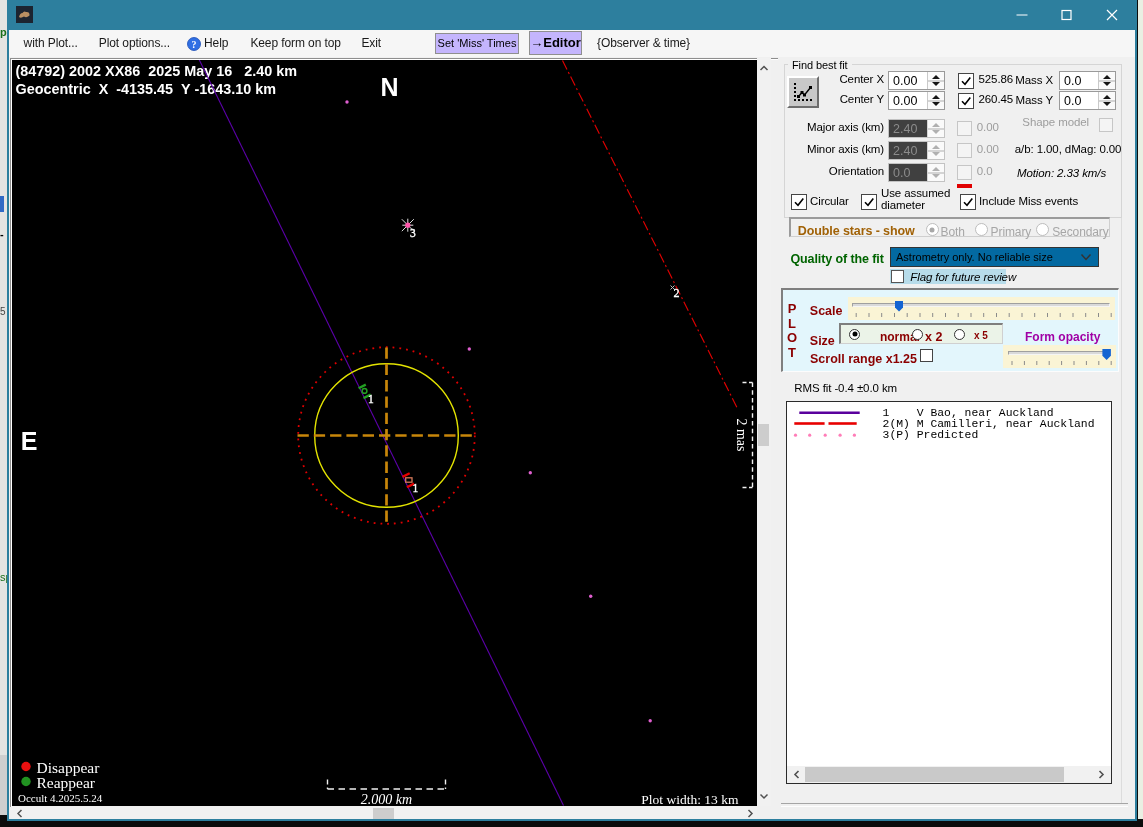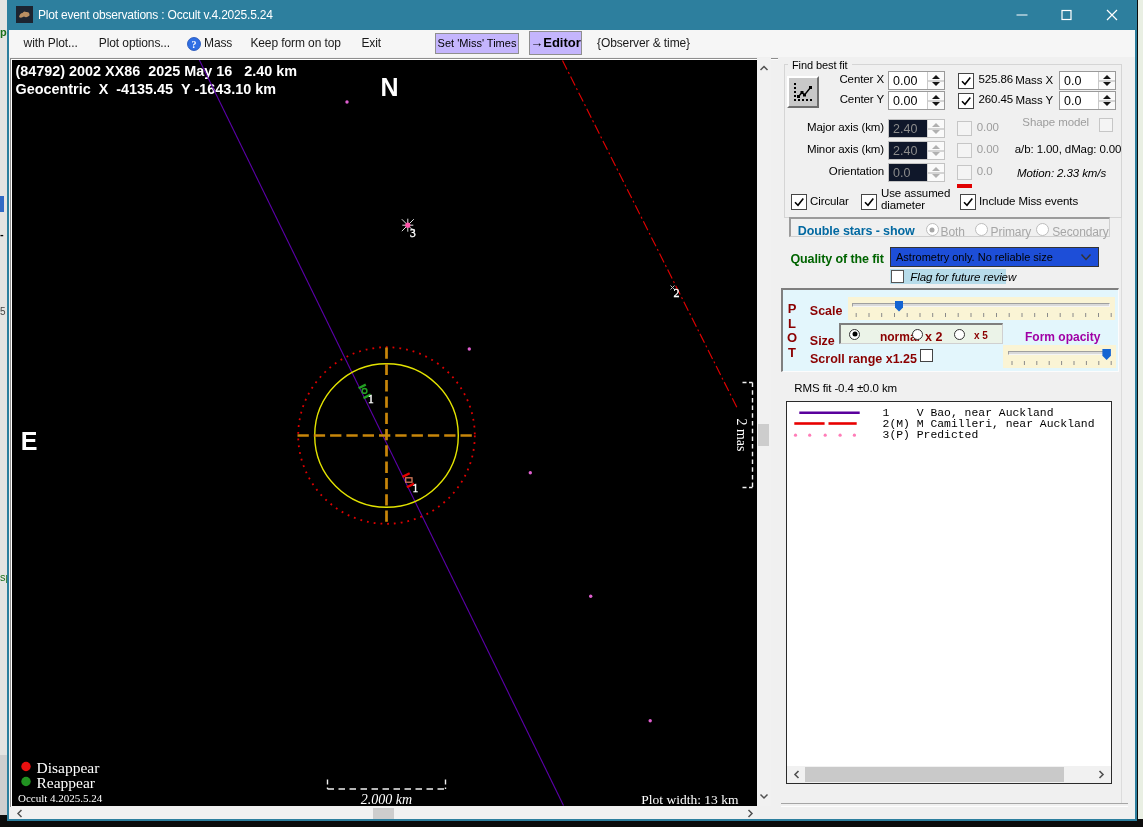--- a/index.html
+++ b/index.html
@@ -17,21 +17,21 @@
 #plotsvg{position:absolute;left:4.5px;top:59.5px;}
 .sb{position:absolute;background:#f1f1f1;}
 .sbthumb{position:absolute;background:#cdcdcd;}
 
 .grp{position:absolute;border:1px solid #dcdcdc;box-sizing:border-box;}
 .lbl{position:absolute;font-size:11.5px;letter-spacing:-0.1px;color:#000;white-space:nowrap;}
 .rlbl{position:absolute;font-size:11.5px;letter-spacing:-0.1px;color:#000;white-space:nowrap;text-align:right;}
 .gray{color:#9d9d9d;}
 .spin{position:absolute;background:#fff;border:1px solid #9a9a9a;box-sizing:border-box;font-size:12.5px;color:#000;}
 .spin .v{position:absolute;left:4px;top:1.5px;}
-.spin.dis{background:#0f172a;border-color:#c3c3c3;color:#8b8b8b;}
+.spin.dis{background:#404040;border-color:#c3c3c3;color:#8b8b8b;}
 .spbtns{position:absolute;right:0;top:0;width:16px;height:100%;border-left:1px solid #c9c9c9;background:#fafafa;}
 .spin.dis .spbtns{border-left-color:#d5d5d5;}
 .up,.dn{position:absolute;left:50%;width:0;height:0;transform:translateX(-50%);}
 .up{top:20%;border-left:4px solid transparent;border-right:4px solid transparent;border-bottom:4.5px solid #161616;}
 .dn{bottom:20%;border-left:4px solid transparent;border-right:4px solid transparent;border-top:4.5px solid #161616;}
 .spin.dis .up{border-bottom-color:#b0b0b0;}
 .spin.dis .dn{border-top-color:#b0b0b0;}
 .spmid{position:absolute;right:0;top:calc(50% - 1px);width:16px;height:2px;background:#d4d4d4;}
 .cb{position:absolute;width:16px;height:16px;background:#fff;border:1px solid #454545;box-sizing:border-box;}
 .cb.dis{border-color:#c6c6c6;background:#f4f4f4;}
@@ -50,40 +50,39 @@
   <div class="abs" style="left:0;top:571px;width:7px;height:13px;color:#1a6e1a;font-size:11px;overflow:hidden;">sp</div>
   <div class="abs" style="left:0;top:755px;width:7px;height:60px;background:#cfcfcf;"></div>
 </div>
 <div id="rsliver" class="abs"></div>
 <div id="win" class="abs">
   <div id="title">
     <svg class="abs" style="left:9px;top:6px" width="17" height="17" viewBox="0 0 17 17">
       <rect x="0" y="0" width="17" height="17" fill="#1c2430"></rect>
       <path d="M3 11 Q4 7 6.5 7 Q8 4.5 10 6 Q13 5.5 13.5 8 Q14 10 12 10.5 Q10 12 8 10.5 Q5 12.5 3 11 Z" fill="#b98f62"></path>
     </svg>
-    <div class="txt">Plot event observations : Occult v.4.2025.5.24</div>
     <svg class="wbtn" style="left:992px" width="45" height="30">
         <rect x="17.5" y="14.5" width="11" height="1" fill="#fff"></rect>
       </svg>
     <svg class="wbtn" style="left:1037px" width="45" height="30">
         <rect x="18" y="10.5" width="9" height="9" fill="none" stroke="#fff" stroke-width="1.2"></rect>
       </svg>
     <svg class="wbtn" style="left:1082px" width="45" height="30">
         <path d="M18 10 L28 20 M28 10 L18 20" stroke="#fff" stroke-width="1.2"></path>
       </svg>
   </div>
   <div id="menu">
     <div class="mi" style="left:15.6px">with Plot...</div>
     <div class="mi" style="left:90.8px">Plot options...</div>
     <svg class="abs" style="left:179px;top:6.5px" width="14" height="14" viewBox="0 0 14 14">
       <circle cx="7" cy="7" r="6.5" fill="#2f6fe4"></circle>
       <circle cx="7" cy="7" r="6.5" fill="none" stroke="#1b4bb4" stroke-width="0.8"></circle>
       <text x="7" y="10.6" font-size="10" font-weight="bold" fill="#fff" text-anchor="middle" font-family="Liberation Serif,serif">?</text>
     </svg>
-    <div class="mi" style="left:196px">Mass</div>
+    <div class="mi" style="left:196px">Help</div>
     <div class="mi" style="left:242.4px">Keep form on top</div>
     <div class="mi" style="left:353.4px">Exit</div>
     <div class="btn" style="left:427px;top:3px;width:84px;height:21px;font-size:11px;line-height:19px;">Set 'Miss' Times</div>
     <div class="btn" style="left:521px;top:1px;width:53px;height:24px;font-size:13px;font-weight:bold;line-height:22px;">→Editor</div>
     <div class="mi" style="left:589px;">{Observer &amp; time}</div>
   </div>
 
   <div class="abs" style="left:2.5px;top:57.5px;width:767px;height:762px;border-left:1px solid #8e8e8e;border-top:1px solid #8e8e8e;">
     <div style="position:absolute;left:0;top:0;width:766px;height:761px;border-left:1px solid #ffffff;border-top:1px solid #ffffff;"></div>
   </div>
@@ -291,31 +290,31 @@
         </svg>
       </div>
     <div class="lbl" style="left:110px;top:130px;line-height:12px;">Use assumed<br>diameter</div>
     <div class="cb" style="left:189px;top:137px;">
         <svg width="14" height="14">
           <path d="M3 7.2 L6 10.2 L11.3 3.6" stroke="#000" stroke-width="1.6" fill="none"></path>
         </svg>
       </div>
     <div class="lbl" style="left:208px;top:138px;">Include Miss events</div>
     <div class="abs" style="left:18px;top:160.2px;width:321px;height:19.5px;border-top:2px solid #9b9b9b;border-left:2px solid #9b9b9b;border-right:1px solid #cfcfcf;border-bottom:1px solid #cfcfcf;box-sizing:border-box;"></div>
-    <div class="lbl" style="left:26.8px;top:167px;font-weight:bold;font-size:12.5px;color:#0369a1;">Double stars - show</div>
+    <div class="lbl" style="left:26.8px;top:167px;font-weight:bold;font-size:12.5px;color:#a16207;">Double stars - show</div>
     <div class="radio" style="left:154.8px;top:166.4px;width:13px;height:13px;border-color:#bdbdbd;">
         <span class="dot" style="width:5px;height:5px;background:#a8a8a8;"></span>
       </div>
     <div class="lbl gray" style="left:169.6px;top:167.5px;color:#a6a6a6;font-size:12px;">Both</div>
     <div class="radio" style="left:203.8px;top:166.4px;width:13px;height:13px;border-color:#bdbdbd;"></div>
     <div class="lbl gray" style="left:219.6px;top:167.5px;color:#a6a6a6;font-size:12px;">Primary</div>
     <div class="radio" style="left:265.4px;top:166.4px;width:13px;height:13px;border-color:#bdbdbd;"></div>
     <div class="lbl gray" style="left:281.2px;top:167.5px;color:#a6a6a6;font-size:12px;">Secondary</div>
     <div class="lbl" style="left:19.4px;top:195px;font-weight:bold;font-size:12.5px;color:#006400;">Quality of the fit</div>
-    <div class="abs" style="left:119px;top:189.5px;width:209px;height:20px;background:#1d4ed8;border:1px solid #333;box-sizing:border-box;">
+    <div class="abs" style="left:119px;top:189.5px;width:209px;height:20px;background:#0369a1;border:1px solid #333;box-sizing:border-box;">
       <div class="lbl" style="left:5px;top:3px;font-size:11px;letter-spacing:0;">Astrometry only. No reliable size</div>
       <svg class="abs" style="right:6px;top:5px" width="12" height="9">
           <path d="M1.5 1.5 L6 6.5 L10.5 1.5" stroke="#333" stroke-width="1.5" fill="none"></path>
         </svg>
     </div>
     <div class="abs" style="left:118.5px;top:212.3px;width:116px;height:15px;background:#b7dcea;"></div>
     <div class="cb" style="left:119.6px;top:213.3px;width:13px;height:13px;border-color:#555;"></div>
     <div class="lbl" style="left:139.3px;top:214px;font-style:italic;font-size:11.5px;">Flag for future review</div>
 
     <div class="abs" style="left:10px;top:230.5px;width:338px;height:84px;background:#e3f6fc;border-top:2px solid #7f7f7f;border-left:2px solid #7f7f7f;border-right:1px solid #fcfcfc;border-bottom:1px solid #fcfcfc;box-sizing:border-box;"></div>

